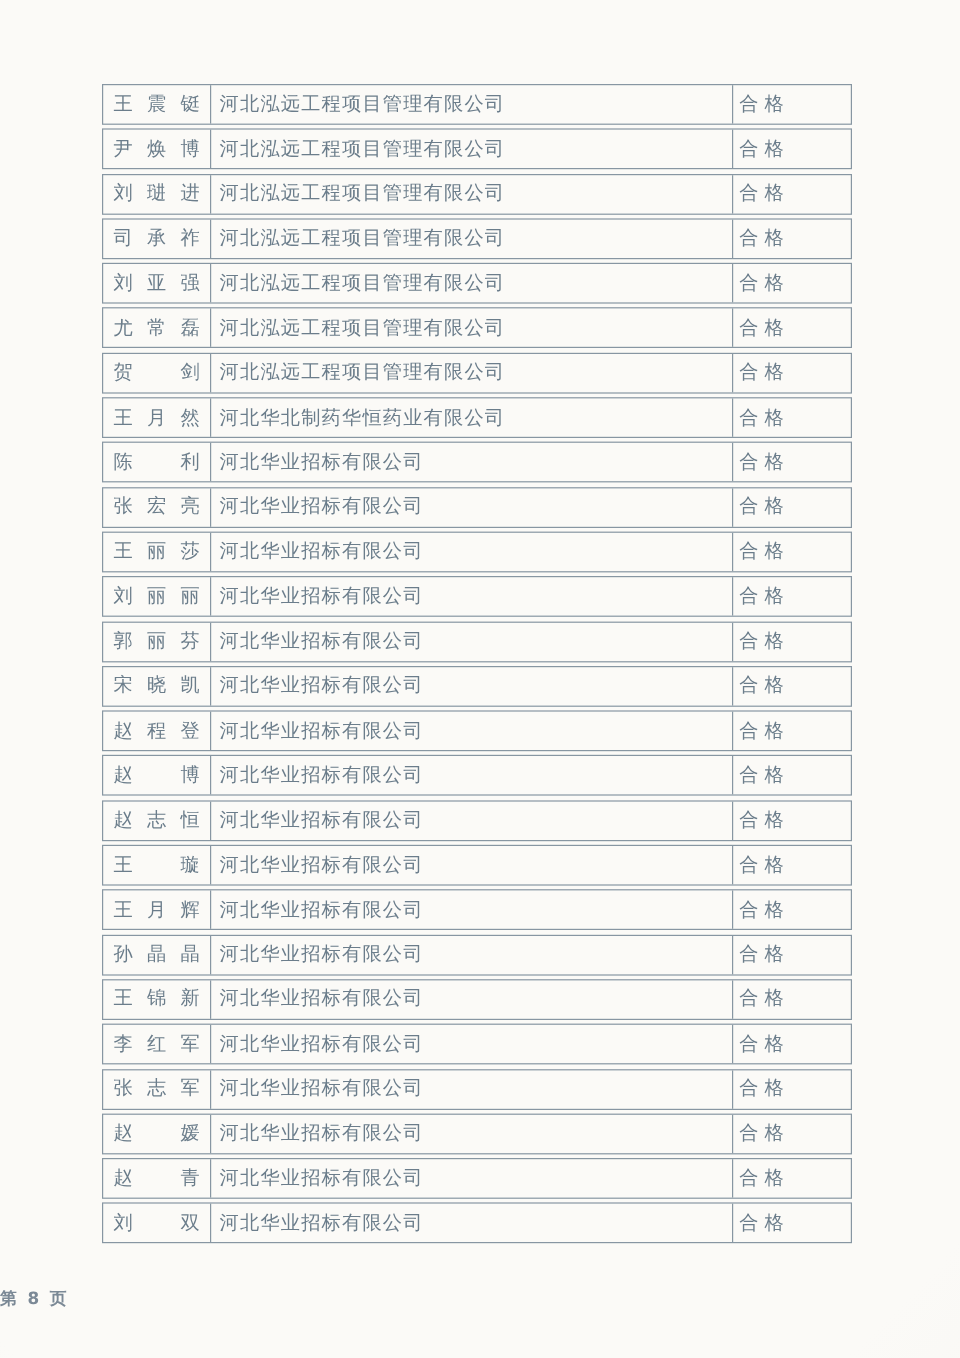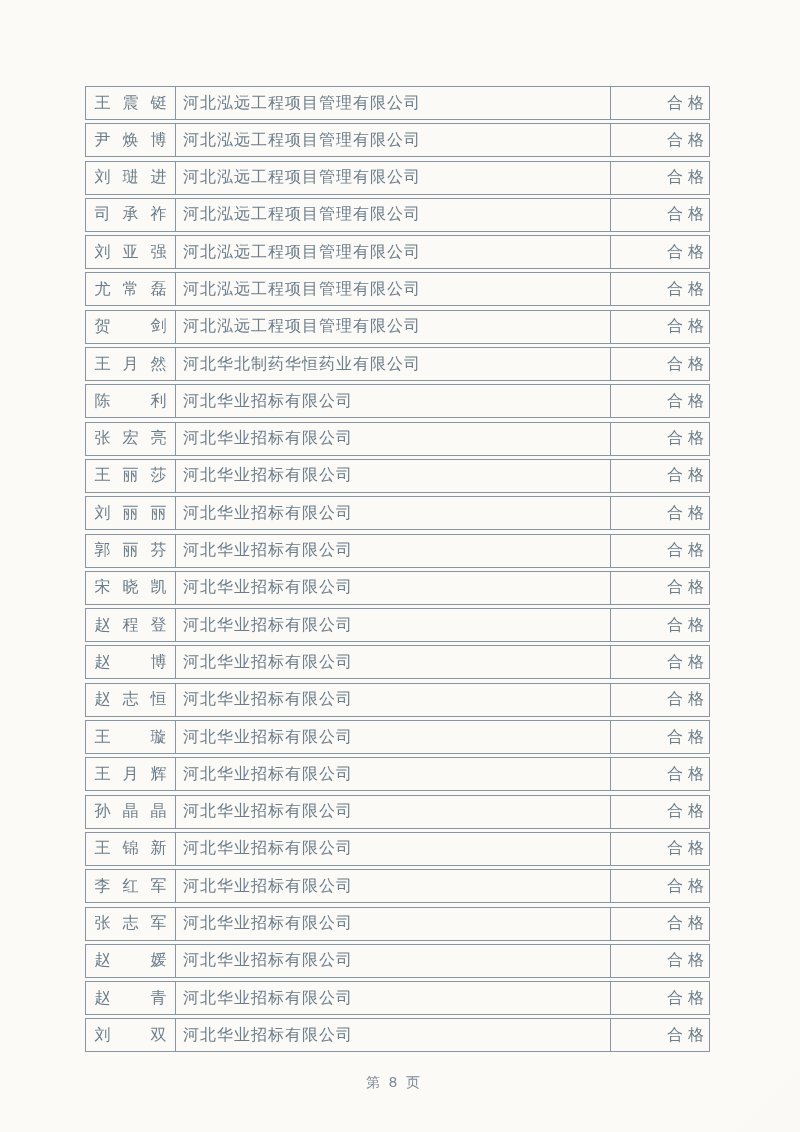--- a/index.html
+++ b/index.html
@@ -19,21 +19,20 @@
     margin: 0 auto;
     background: radial-gradient(ellipse 140% 120% at 45% 45%, var(--paper) 55%, #f1efeb 100%);
     overflow: hidden;
   }
 
   .qual-table {
     position: absolute;
     left: 85px;
     top: 70px;
     width: 625px;
-    margin-top: 16px;
   }
 
   .row {
     display: flex;
     box-sizing: border-box;
     height: 34px;
     border: 1px solid var(--border);
     margin-bottom: 3.3px;
     align-items: stretch;
   }
@@ -55,32 +54,32 @@
     text-align: justify;
     text-align-last: justify;
   }
   .cell-company {
     width: 436px;
     border-left: 1px solid var(--border);
     border-right: 1px solid var(--border);
     padding-left: 7px;
     letter-spacing: 1px;
   }
-  .cell-result { flex: 1; justify-content: flex-end; }
+  .cell-result { flex: 1; justify-content: flex-start; }
   .result-inner { letter-spacing: 5px; padding-left: 5px; }
 
   .footer {
     position: absolute;
     left: 0;
     right: 12px;
     top: 1074px;
-    text-align: center;
     font-size: 14px;
     color: var(--footer-text);
     letter-spacing: 2px;
+    font-weight: bold;
   }
 </style>
 </head>
 <body>
 
 <div class="sheet">
 
   <div class="qual-table">
 
       <div class="row">

